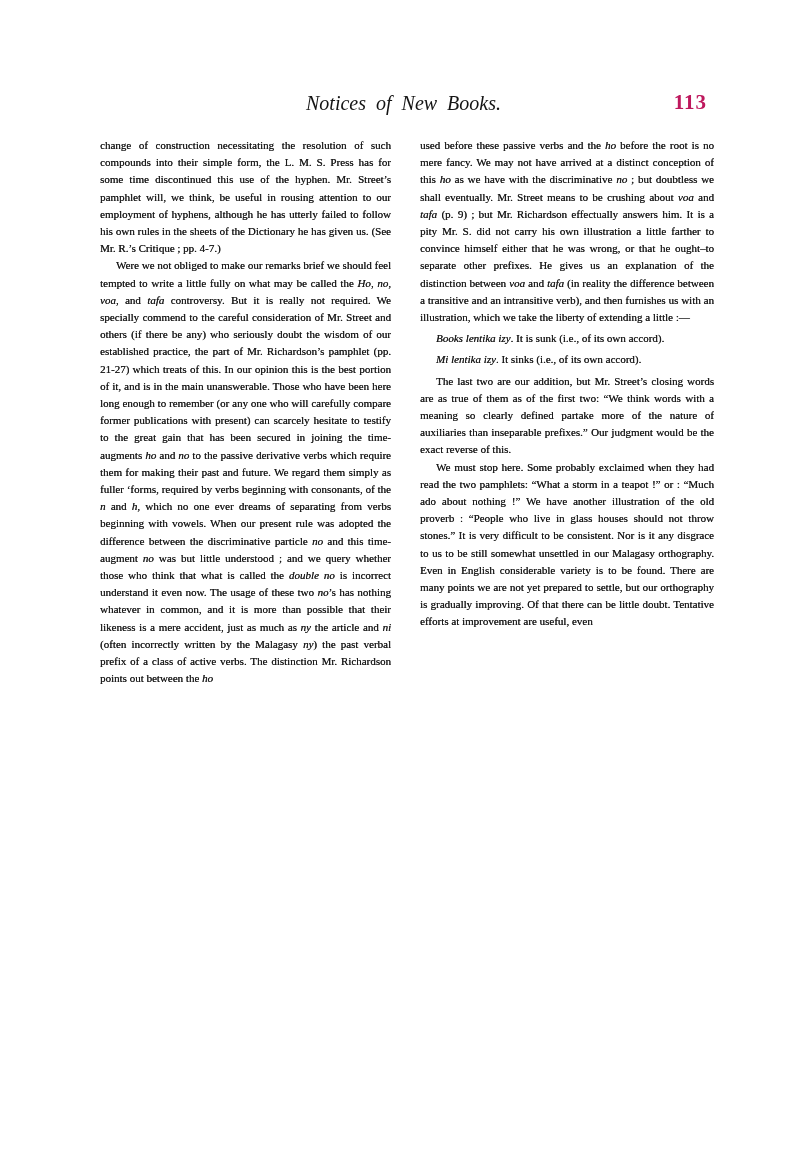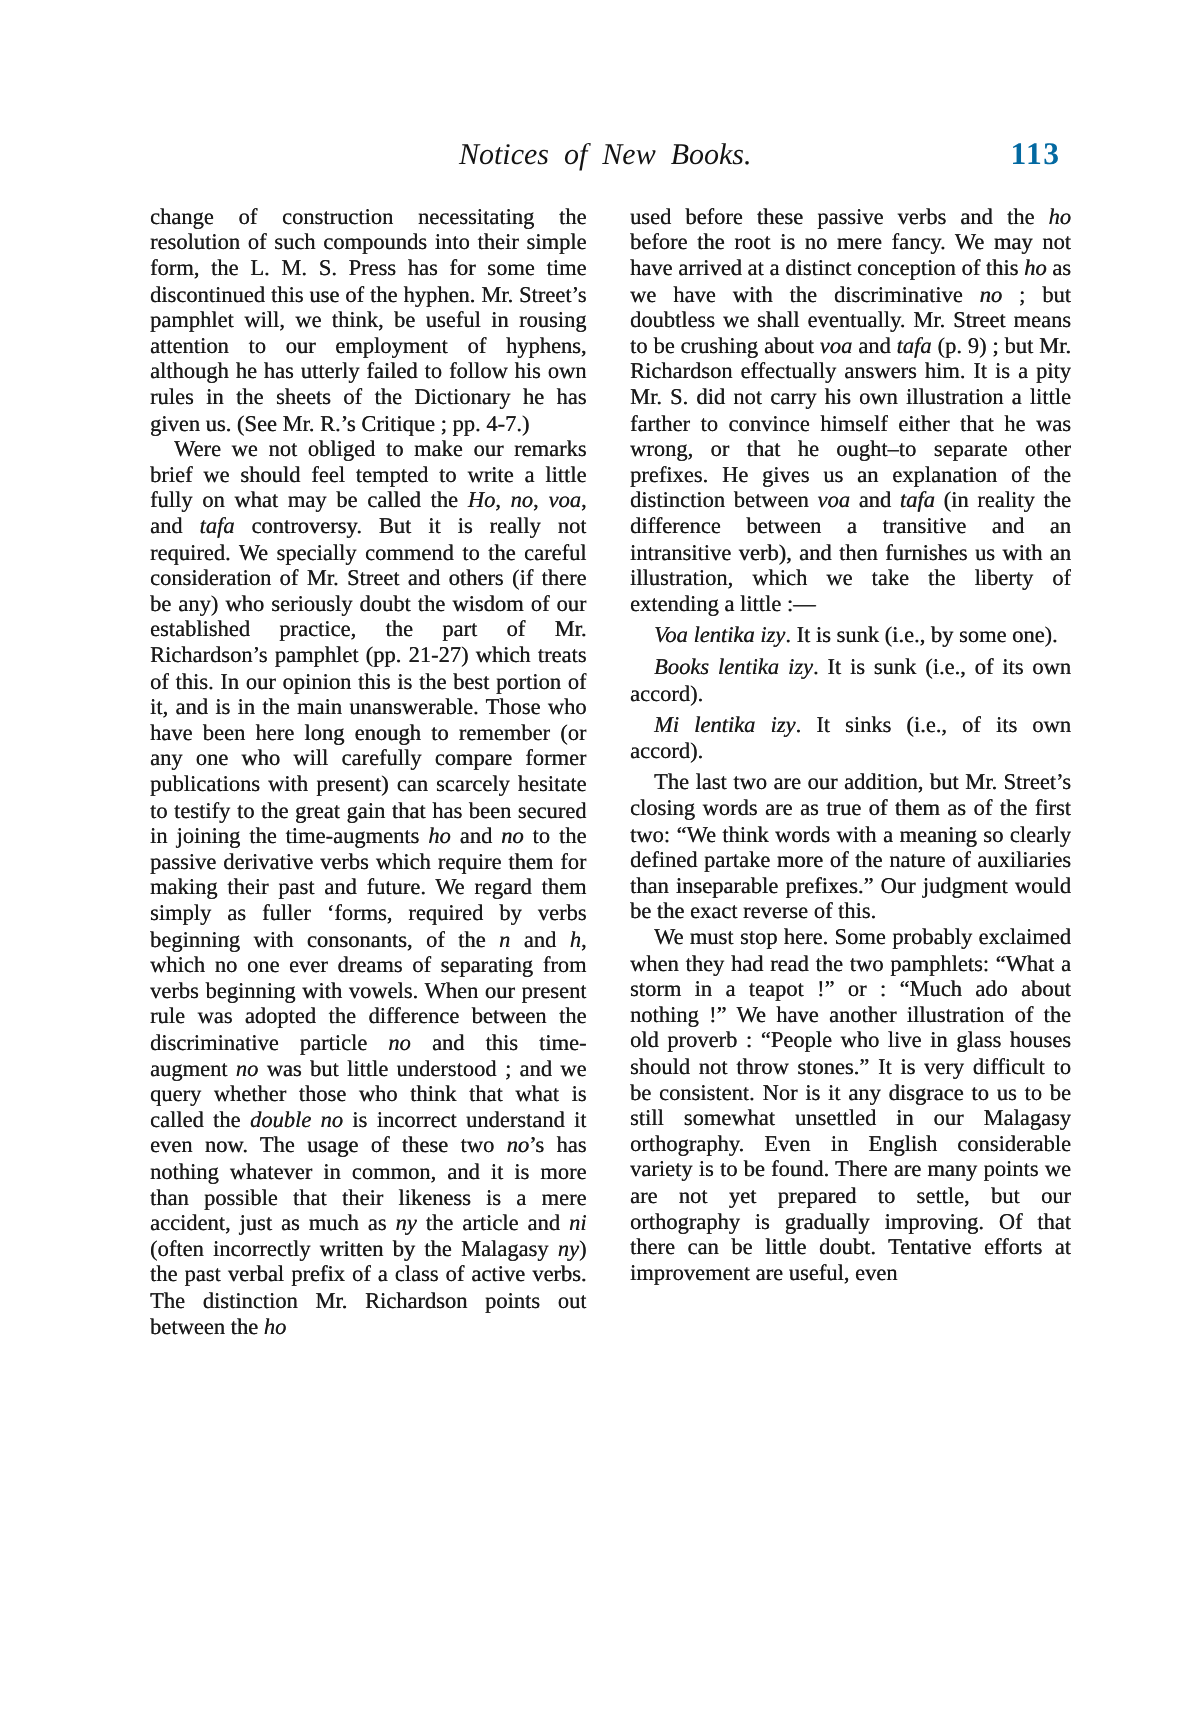--- a/index.html
+++ b/index.html
@@ -34,29 +34,29 @@
     word-spacing: 5px;
     color: #141414;
   }
   .page-number {
     position: absolute;
     right: 0;
     top: -2px;
     font-size: 21px;
     font-weight: bold;
     letter-spacing: 1px;
-    color: #0369a1;
+    color: #be185d;
   }
   .col {
     position: absolute;
     top: 137px;
     height: 942px;
     overflow: hidden;
     text-align: justify;
-    font-size: 15px;
+    font-size: 11px;
     line-height: 17.2px;
     text-shadow: 0.2px 0 0 #2a2a2a;
   }
   .col-left  { left: 100px; width: 291px; }
   .col-right { left: 420px; width: 294px; }
   .col p { margin: 0; padding: 0; }
   .col p.indent { text-indent: 16px; }
   .col p.gap { margin-top: 4px; }
   .col i { font-style: italic; }
 </style>
@@ -67,19 +67,18 @@
   <div class="header">
     <span class="running-head">Notices of New Books.</span>
     <span class="page-number">113</span>
   </div>
   <div class="col col-left" id="col-left">
       <p>change of construction necessitating the resolution of such compounds into their simple form, the L. M. S. Press has for some time discontinued this use of the hyphen. Mr. Street’s pamphlet will, we think, be useful in rousing attention to our employment of hyphens, although he has utterly failed to follow his own rules in the sheets of the Dictionary he has given us. (See Mr. R.’s Critique ; pp. 4-7.)</p>
       <p class="indent">Were we not obliged to make our remarks brief we should feel tempted to write a little fully on what may be called the <i>Ho</i>, <i>no</i>, <i>voa</i>, and <i>tafa</i> controversy. But it is really not required. We specially commend to the careful consideration of Mr. Street and others (if there be any) who seriously doubt the wisdom of our established practice, the part of Mr. Richardson’s pamphlet (pp. 21-27) which treats of this. In our opinion this is the best portion of it, and is in the main unanswerable. Those who have been here long enough to remember (or any one who will carefully compare former publications with present) can scarcely hesitate to testify to the great gain that has been secured in joining the time-augments <i>ho</i> and <i>no</i> to the passive derivative verbs which require them for making their past and future. We regard them simply as fuller ‘forms, required by verbs beginning with consonants, of the <i>n</i> and <i>h</i>, which no one ever dreams of separating from verbs beginning with vowels. When our present rule was adopted the difference between the discriminative particle <i>no</i> and this time-augment <i>no</i> was but little understood ; and we query whether those who think that what is called the <i>double no</i> is incorrect understand it even now. The usage of these two <i>no</i>’s has nothing whatever in common, and it is more than possible that their likeness is a mere accident, just as much as <i>ny</i> the article and <i>ni</i> (often incorrectly written by the Malagasy <i>ny</i>) the past verbal prefix of a class of active verbs. The distinction Mr. Richardson points out between the <i>ho</i></p>
     </div>
   <div class="col col-right" id="col-right">
       <p>used before these passive verbs and the <i>ho</i> before the root is no mere fancy. We may not have arrived at a distinct conception of this <i>ho</i> as we have with the discriminative <i>no</i> ; but doubtless we shall eventually. Mr. Street means to be crushing about <i>voa</i> and <i>tafa</i> (p. 9) ; but Mr. Richardson effectually answers him. It is a pity Mr. S. did not carry his own illustration a little farther to convince himself either that he was wrong, or that he ought–to separate other prefixes. He gives us an explanation of the distinction between <i>voa</i> and <i>tafa</i> (in reality the difference between a transitive and an intransitive verb), and then furnishes us with an illustration, which we take the liberty of extending a little :—</p>
-      <p class="indent gap"><i>Voa lentika izy</i>. It is sunk (i.e., by some one).</p>
       <p class="indent gap"><i>Books lentika izy</i>. It is sunk (i.e., of its own accord).</p>
       <p class="indent gap"><i>Mi lentika izy</i>. It sinks (i.e., of its own accord).</p>
       <p class="indent gap">The last two are our addition, but Mr. Street’s closing words are as true of them as of the first two: “We think words with a meaning so clearly defined partake more of the nature of auxiliaries than inseparable prefixes.” Our judgment would be the exact reverse of this.</p>
       <p class="indent">We must stop here. Some probably exclaimed when they had read the two pamphlets: “What a storm in a teapot !” or : “Much ado about nothing !” We have another illustration of the old proverb : “People who live in glass houses should not throw stones.” It is very difficult to be consistent. Nor is it any disgrace to us to be still somewhat unsettled in our Malagasy orthography. Even in English considerable variety is to be found. There are many points we are not yet prepared to settle, but our orthography is gradually improving. Of that there can be little doubt. Tentative efforts at improvement are useful, even</p>
     </div>
 </div>
 
 </body></html>

